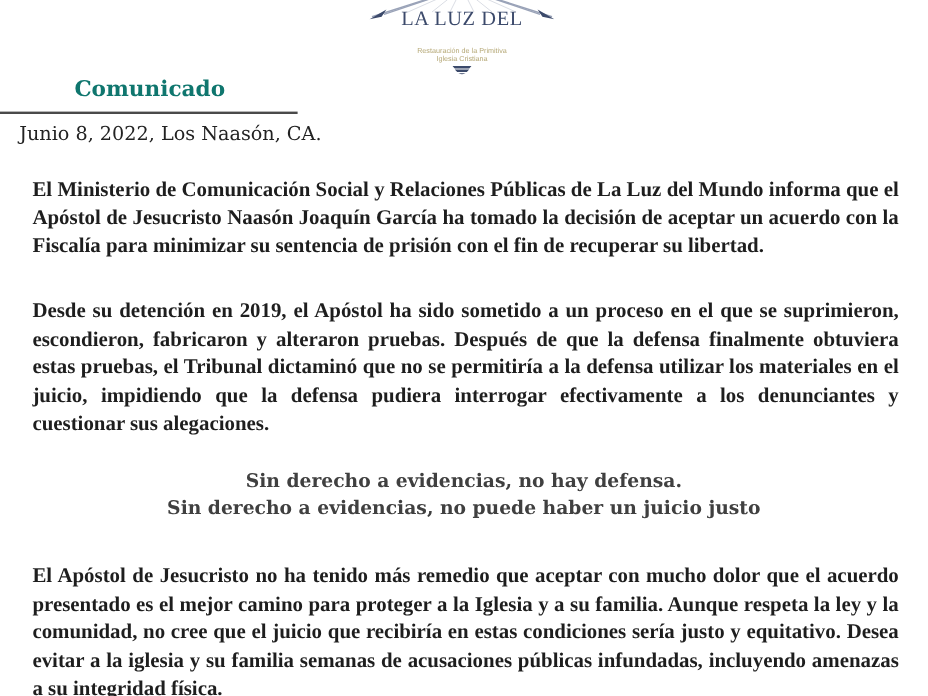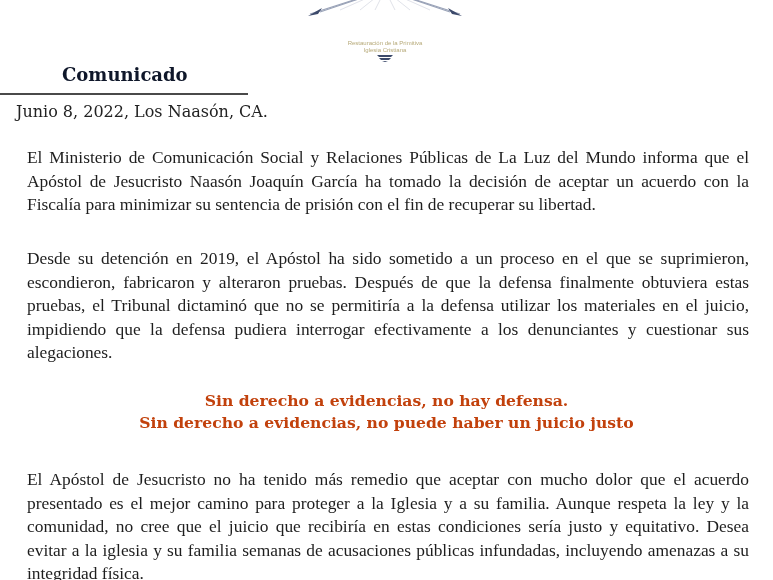--- a/index.html
+++ b/index.html
@@ -20,40 +20,40 @@
     position:absolute; left:0; right:0; top:20px;
     font-family:"Liberation Serif", serif; font-size:19px; color:#3c4a6b; letter-spacing:1px;
   }
   .logo-tag {
     position:absolute; left:0; right:0; top:40px;
     font-family:"Liberation Sans", sans-serif; font-size:6px; line-height:7px; color:#b6a978;
   }
   .logo-emblem { position:absolute; left:77px; top:55px; }
   .header-title {
     position:absolute; left:62px; top:64px;
-    font-family:"DejaVu Serif", serif; font-weight:bold; font-size:18px; color:#0f172a;
+    font-family:"DejaVu Serif", serif; font-weight:bold; font-size:18px; color:#0f766e;
   }
   .header-rule {
     position:absolute; left:0; top:93px; width:248px; height:1.5px; background:#4a4a4a;
   }
   .dateline {
     position:absolute; left:16px; top:102px;
     font-family:"DejaVu Serif", serif; font-size:16px; color:#222;
   }
   .para {
     position:absolute; left:27px; width:722px;
     font-family:"Liberation Serif", serif; font-size:17.4px; line-height:23.5px;
-    text-align:justify; color:#1e1e1e;
+    text-align:justify; color:#1e1e1e;font-weight:bold;
   }
   .p1 { top:146px; }
   .p2 { top:247px; }
   .p3 { top:468px; }
   .slogan {
     position:absolute; left:0; width:773px; text-align:center;
-    font-family:"DejaVu Serif", serif; font-weight:bold; font-size:15.6px; color:#c2410c;
+    font-family:"DejaVu Serif", serif; font-weight:bold; font-size:15.6px; color:#404040;
   }
   .s1 { top:391px; }
   .s2 { top:413px;text-align:center; }
 </style>
 </head>
 <body>
 
 <div class="logo">
   <svg class="rays" width="170" height="20" viewBox="0 0 170 20">
     <g stroke="#9aa3b8" stroke-width="1.2" fill="none">
@@ -65,20 +65,21 @@
     <g stroke="#d8dbe3" stroke-width="0.8">
       <line x1="85" y1="-10" x2="40" y2="10"></line>
       <line x1="85" y1="-10" x2="60" y2="10"></line>
       <line x1="85" y1="-10" x2="75" y2="10"></line>
       <line x1="85" y1="-10" x2="95" y2="10"></line>
       <line x1="85" y1="-10" x2="110" y2="10"></line>
       <line x1="85" y1="-10" x2="130" y2="10"></line>
     </g>
     <path d="M8 16 L22 8 L18 14 Z M162 16 L148 8 L152 14 Z" fill="#3c4a6b"></path>
   </svg>
+  <div class="logo-line1">LA LUZ DEL</div>
   <div class="logo-tag">
     <div>Restauración de la Primitiva</div>
     <div>Iglesia Cristiana</div>
   </div>
   <svg class="logo-emblem" width="16" height="7" viewBox="0 0 16 7">
     <path d="M0 0 H16 L14 2 H2 Z M2 3 H14 L12 5 H4 Z M5 6 H11 L8 7 Z" fill="#3c4a6b"></path>
   </svg>
 </div>
 
 <div class="header-title">Comunicado</div>

